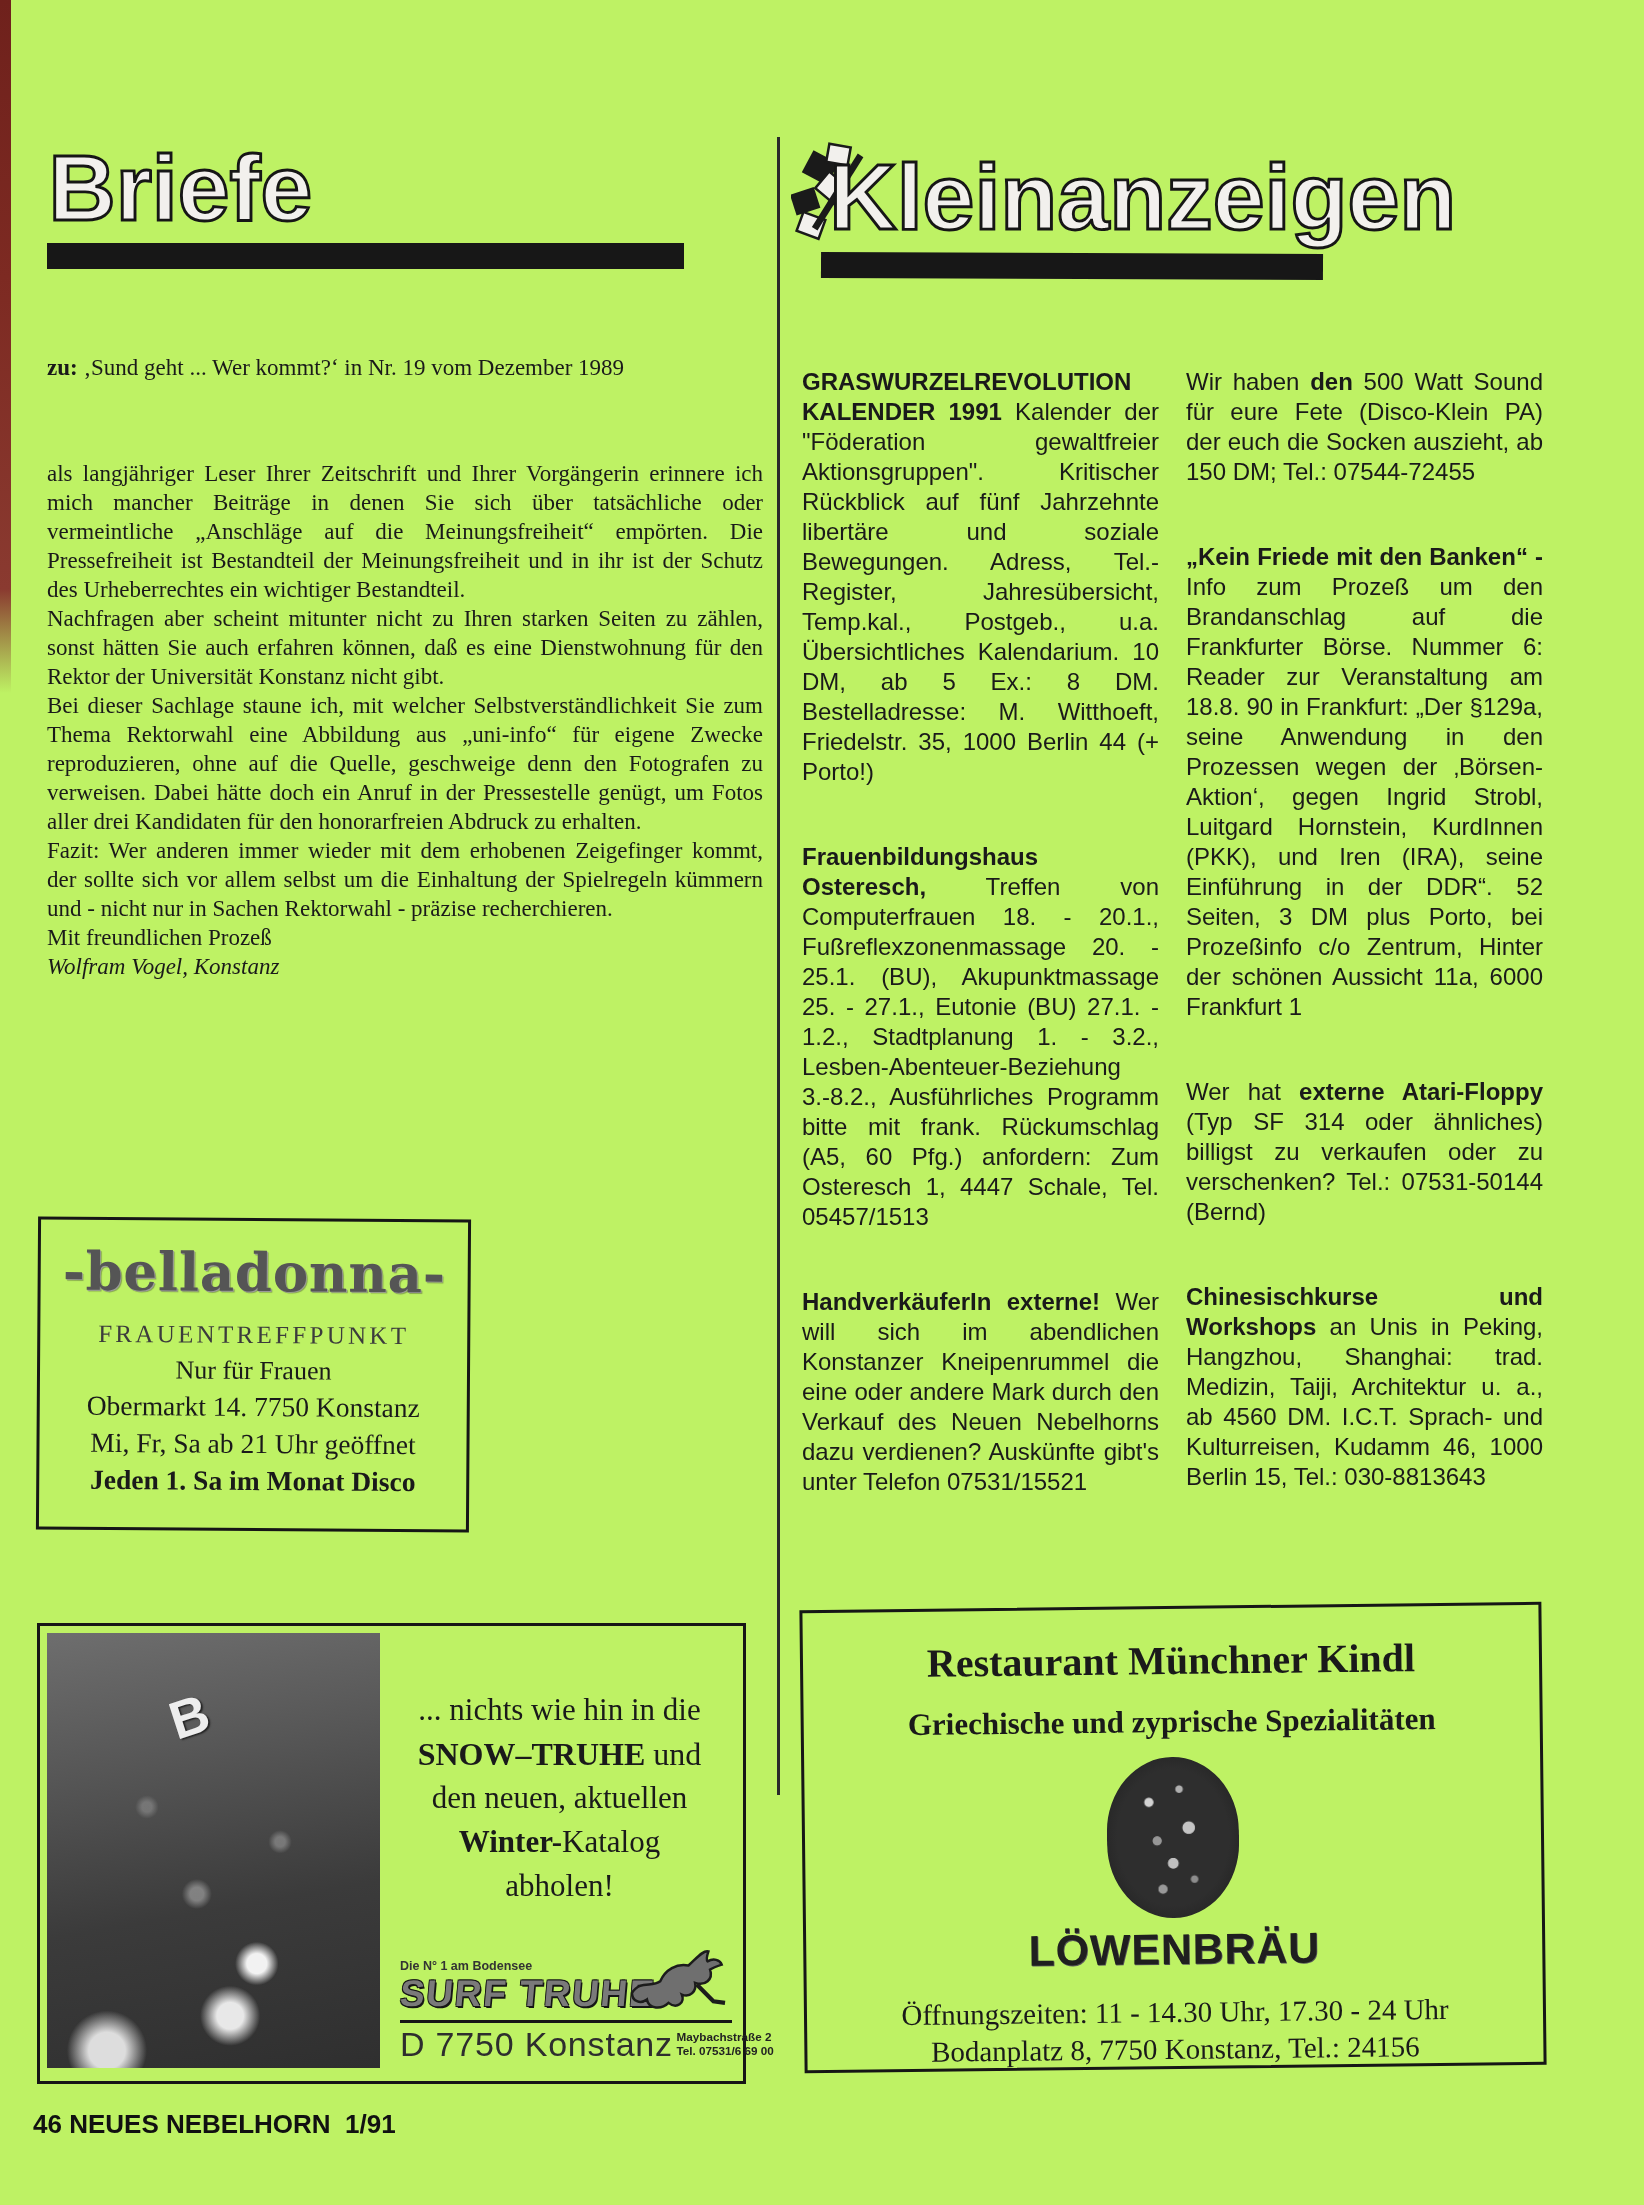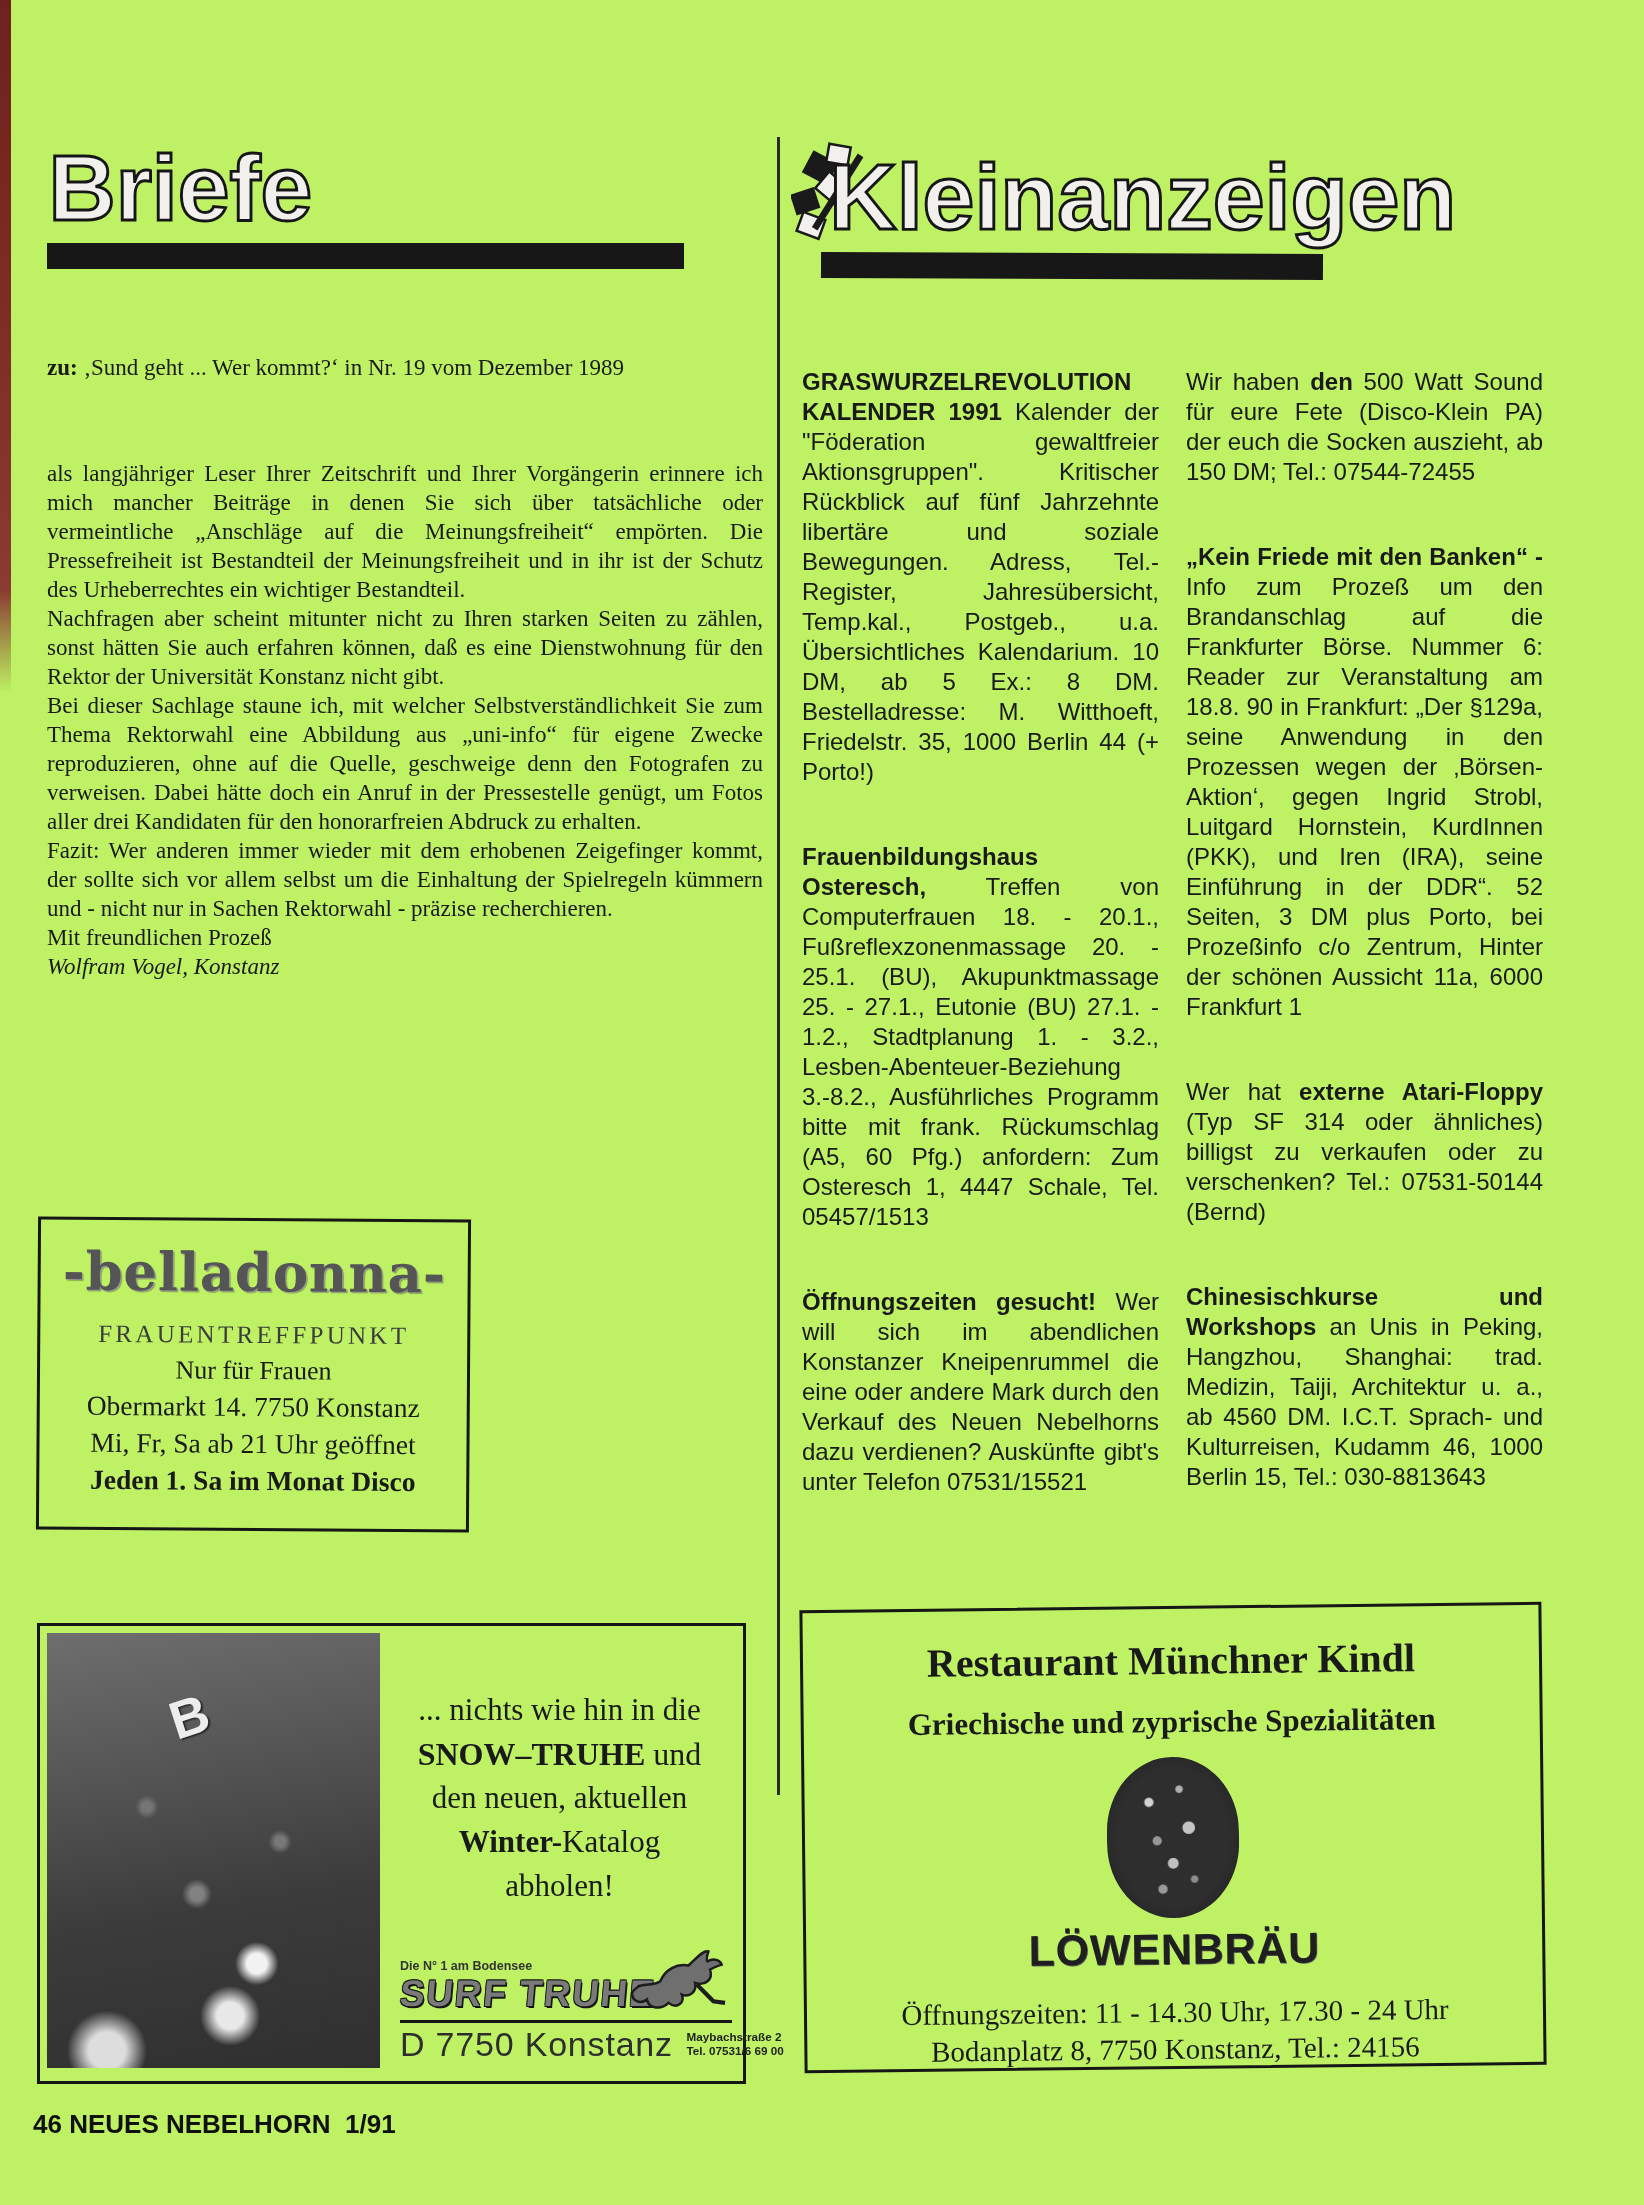--- a/index.html
+++ b/index.html
@@ -58,21 +58,21 @@
     font-family:"Liberation Sans",sans-serif;}
   .tagline{font-size:12.5px;font-weight:bold;color:#333;}
   .surf-row{position:relative;height:47px;}
   .surf-logo{display:inline-block;font-size:37px;font-weight:bold;letter-spacing:1.7px;color:#7a7a7a;
     transform:skewX(-5deg);
     text-shadow:1.7px 1.7px 0 #161616,-0.8px -0.8px 0 #161616,0.8px -0.8px 0 #161616,-0.8px 0.8px 0 #161616;}
   .kanga{position:absolute;right:-3.3px;top:-30px;}
   .surf-rule{height:3.3px;background:#161616;margin-top:0px;}
   .city-row{margin-top:1.7px;white-space:nowrap;}
   .surf-city{font-size:34px;color:#2e2e2e;letter-spacing:0.8px;}
-  .surf-small{display:inline-block;margin-left:10px;font-size:11.7px;font-weight:bold;
+  .surf-small{display:inline-block;font-size:11.7px;font-weight:bold;
     line-height:14px;color:#222;vertical-align:top;margin-top:5px;}
 
   
   .adcol{position:absolute;top:367px;width:357px;font-family:"Liberation Sans",sans-serif;
     font-size:24px;line-height:30px;text-align:justify;hyphens:auto;-webkit-hyphens:auto;}
   #adcol1{left:802px;} #adcol2{left:1186px;}
   .ad{margin-bottom:55px;}
 
   
   .rest{left:802px;top:1606px;width:736px;height:457px;transform:rotate(-0.65deg);
@@ -172,21 +172,21 @@
           <span>Maybachstraße 2</span><br>
           <span>Tel. 07531/6 69 00</span>
         </span>
       </div>
     </div>
   </div>
 
   <div id="adcol1" class="adcol">
       <div class="ad"><span class="b">GRASWURZELREVOLUTION KALENDER 1991</span><span> Kalender der "Föderation gewaltfreier Aktionsgruppen". Kritischer Rückblick auf fünf Jahrzehnte libertäre und soziale Bewegungen. Adress, Tel.-Register, Jahresübersicht, Temp.kal., Postgeb., u.a. Übersichtliches Kalendarium. 10 DM, ab 5 Ex.: 8 DM. Bestelladresse: M. Witthoeft, Friedelstr. 35, 1000 Berlin 44 (+ Porto!)</span></div>
       <div class="ad"><span class="b">Frauenbildungshaus Osteresch,</span><span> Treffen von Computerfrauen 18. - 20.1., Fußreflexzonenmassage 20. - 25.1. (BU), Akupunktmassage 25. - 27.1., Eutonie (BU) 27.1. - 1.2., Stadtplanung 1. - 3.2., Lesben-Abenteuer-Beziehung 3.-8.2., Ausführliches Programm bitte mit frank. Rückumschlag (A5, 60 Pfg.) anfordern: Zum Osteresch 1, 4447 Schale, Tel. 05457/1513</span></div>
-      <div class="ad"><span class="b">Öffnungszeiten gesucht!</span><span> Wer will sich im abendlichen Konstanzer Kneipenrummel die eine oder andere Mark durch den Verkauf des Neuen Nebelhorns dazu verdienen? Auskünfte gibt's unter Telefon 07531/15521</span></div>
+      <div class="ad"><span class="b">HandverkäuferIn externe!</span><span> Wer will sich im abendlichen Konstanzer Kneipenrummel die eine oder andere Mark durch den Verkauf des Neuen Nebelhorns dazu verdienen? Auskünfte gibt's unter Telefon 07531/15521</span></div>
     </div>
   <div id="adcol2" class="adcol">
       <div class="ad"><span>Wir haben </span><span class="b">den</span><span> 500 Watt Sound für eure Fete (Disco-Klein PA) der euch die Socken auszieht, ab 150 DM; Tel.: 07544-72455</span></div>
       <div class="ad"><span class="b">„Kein Friede mit den Banken“ -</span><span> Info zum Prozeß um den Brandanschlag auf die Frankfurter Börse. Nummer 6: Reader zur Veranstaltung am 18.8. 90 in Frankfurt: „Der §129a, seine Anwendung in den Prozessen wegen der ‚Börsen-Aktion‘, gegen Ingrid Strobl, Luitgard Hornstein, KurdInnen (PKK), und Iren (IRA), seine Einführung in der DDR“. 52 Seiten, 3 DM plus Porto, bei Prozeßinfo c/o Zentrum, Hinter der schönen Aussicht 11a, 6000 Frankfurt 1</span></div>
       <div class="ad"><span>Wer hat </span><span class="b">externe Atari-Floppy</span><span> (Typ SF 314 oder ähnliches) billigst zu verkaufen oder zu verschenken? Tel.: 07531-50144 (Bernd)</span></div>
       <div class="ad"><span class="b">Chinesischkurse und Workshops</span><span> an Unis in Peking, Hangzhou, Shanghai: trad. Medizin, Taiji, Architektur u. a., ab 4560 DM. I.C.T. Sprach- und Kulturreisen, Kudamm 46, 1000 Berlin 15, Tel.: 030-8813643</span></div>
     </div>
 
   <div class="box rest">
     <div class="rest-title">Restaurant Münchner Kindl</div>

